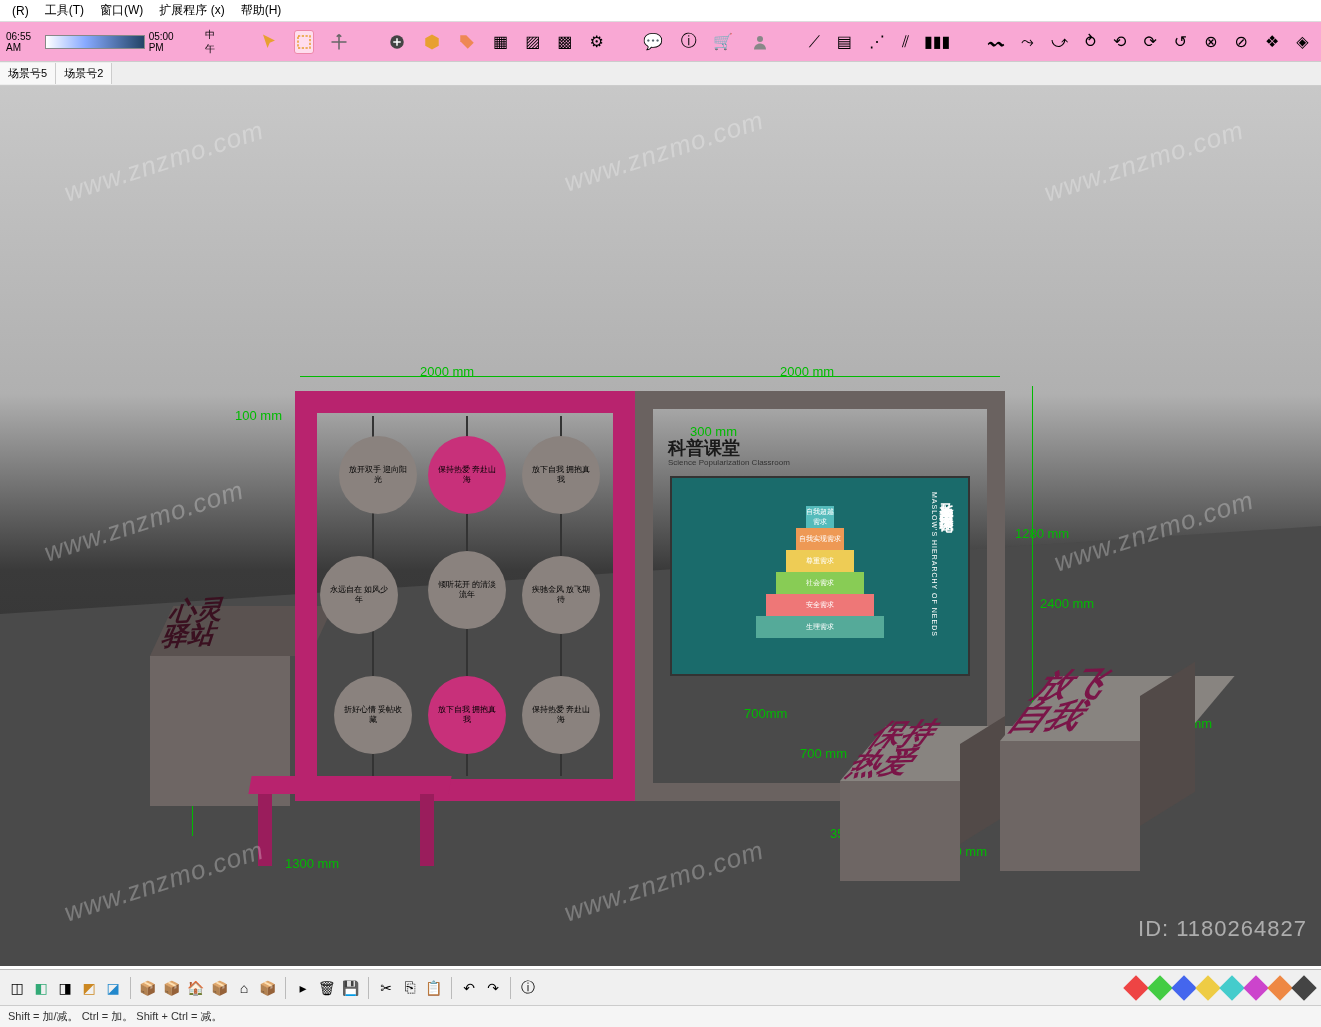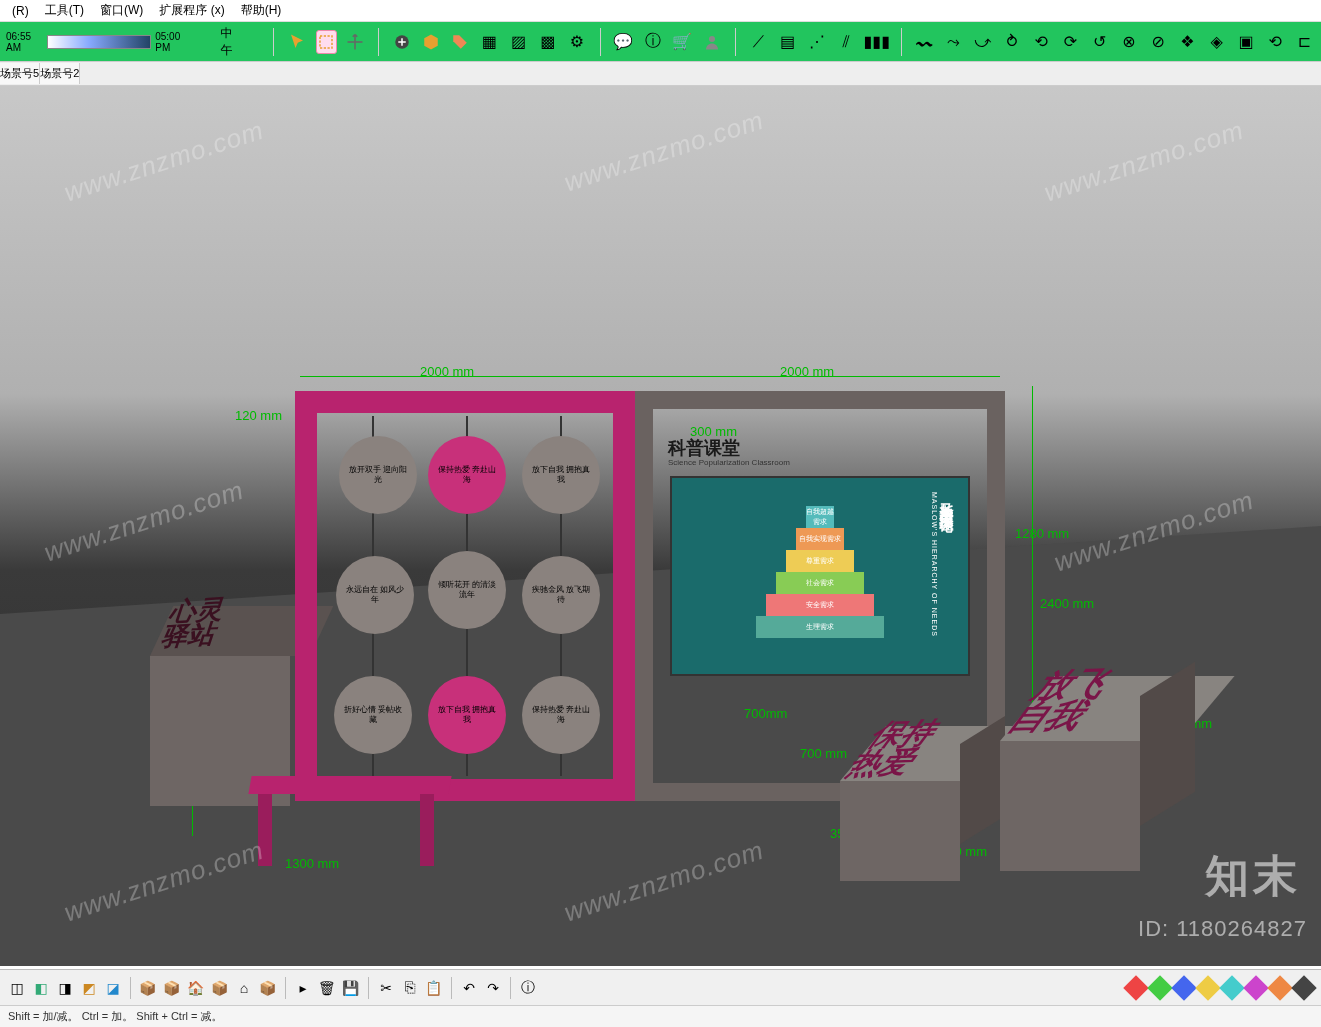--- a/index.html
+++ b/index.html
@@ -1,26 +1,26 @@
 <!DOCTYPE html>
 <html><head>
 <meta charset="utf-8">
 <style>
 *{margin:0;padding:0;box-sizing:border-box;font-family:"Microsoft YaHei",Arial,sans-serif}
 body{width:1321px;height:1027px;background:#fff;overflow:hidden;position:relative}
 .menubar{height:22px;background:#fff;display:flex;align-items:center;padding:0 4px;font-size:12px;gap:0;border-bottom:1px solid #ddd}
 .menubar span{padding:2px 8px;cursor:default}
-.toolbar1{height:40px;background:#22c55e;display:flex;align-items:center;padding:0 6px;border-bottom:1px solid #ccc;gap:8px}
+.toolbar1{height:40px;background:#f9a8d4;display:flex;align-items:center;padding:0 6px;border-bottom:1px solid #ccc;gap:15px}
 .toolbar1 .slider{display:flex;align-items:center;gap:4px;font-size:10px}
 .toolbar1 .slider .track{width:120px;height:14px;background:linear-gradient(to right,#fff 0%,#8af 40%,#246 100%);border:1px solid #888;position:relative}
 .toolbar1 .sep{width:1px;height:28px;background:#ccc;margin:0 4px}
 .ticon{width:24px;height:24px;display:flex;align-items:center;justify-content:center;font-size:16px;border:1px solid transparent;border-radius:3px}
 .ticon svg{width:18px;height:18px}
 .scenebar{height:24px;background:#eee;display:flex;align-items:center;font-size:11px;border-bottom:1px solid #ccc}
-.scenebar .tab{padding:3px 0;border-right:1px solid #ccc;background:#f8f8f8}
+.scenebar .tab{padding:3px 8px;border-right:1px solid #ccc;background:#f8f8f8}
 .viewport{position:relative;width:1321px;height:880px;background:linear-gradient(to bottom,#c8c8c8 0%,#b0b0b0 35%,#3a3a3a 55%,#2a2a2a 100%);overflow:hidden}
 .ground{position:absolute;left:0;right:0;bottom:0;height:440px;background:#4a4a4a;transform-origin:top;clip-path:polygon(0 20%,100% 0%,100% 100%,0 100%)}
 .model{position:absolute;left:120px;top:260px;width:1080px;height:540px}
 .dim{position:absolute;color:#0b0;font-size:13px;font-weight:500;white-space:nowrap}
 .dimline{position:absolute;background:#0b0}
 .frame-magenta{position:absolute;left:175px;top:45px;width:340px;height:410px;border:22px solid #b8236e;background:transparent}
 .frame-gray{position:absolute;left:515px;top:45px;width:370px;height:410px;border:18px solid #6a6260;background:transparent}
 .circ{position:absolute;width:78px;height:78px;border-radius:50%;display:flex;align-items:center;justify-content:center;font-size:8px;color:#000;text-align:center;padding:6px;line-height:1.2}
 .circ.g{background:#8a827e}
 .circ.m{background:#c8307a}
@@ -73,21 +73,21 @@
   <span>扩展程序 (x)</span>
   <span>帮助(H)</span>
 </div>
 
 <div class="toolbar1">
   <div class="slider">
     <span>06:55 AM</span>
     <div class="track"></div>
     <span>05:00 PM</span>
   </div>
-  <span style="font-size:12px;margin:0 20px">中午</span>
+  <span style="font-size:10px;margin:0 6px">中午</span>
   <div class="sep"></div>
   <div class="ticon">
       <svg viewBox="0 0 24 24">
         <path fill="#e8a030" d="M4 2l6 18 3-7 7-3z"></path>
       </svg>
     </div>
   <div class="ticon" style="background:#fde;border-color:#e8a">
       <svg viewBox="0 0 24 24">
         <rect x="4" y="4" width="16" height="16" fill="none" stroke="#e8a030" stroke-width="2" stroke-dasharray="3 2"></rect>
       </svg>
@@ -156,21 +156,21 @@
   <div class="tab">场景号2</div>
 </div>
 
 <div class="viewport">
   <div class="ground"></div>
 
   <div class="model">
 
     <div class="dim" style="left:300px;top:18px">2000 mm</div>
     <div class="dim" style="left:660px;top:18px">2000 mm</div>
-    <div class="dim" style="left:115px;top:62px">120 mm</div>
+    <div class="dim" style="left:115px;top:62px">100 mm</div>
     <div class="dim" style="left:570px;top:78px">300 mm</div>
     <div class="dim" style="left:920px;top:250px">2400 mm</div>
     <div class="dim" style="left:895px;top:180px">1280 mm</div>
     <div class="dim" style="left:55px;top:330px">1500 mm</div>
     <div class="dim" style="left:55px;top:370px">1160 mm</div>
     <div class="dim" style="left:624px;top:360px">700mm</div>
     <div class="dim" style="left:680px;top:400px">700 mm</div>
     <div class="dim" style="left:1038px;top:370px">1000 mm</div>
     <div class="dim" style="left:1020px;top:430px">660 mm</div>
     <div class="dim" style="left:165px;top:510px">1300 mm</div>
@@ -191,21 +191,21 @@
     <div class="vstr" style="left:252px;top:70px;height:360px"></div>
     <div class="vstr" style="left:346px;top:70px;height:360px"></div>
     <div class="vstr" style="left:440px;top:70px;height:360px"></div>
     <div id="circles">
         <div class="circ g" style="left: 219px; top: 90px;">放开双手
 迎向阳光</div>
         <div class="circ m" style="left: 308px; top: 90px;">保持热爱
 奔赴山海</div>
         <div class="circ g" style="left: 402px; top: 90px;">放下自我
 拥抱真我</div>
-        <div class="circ g" style="left: 216px; top: 210px;">永远自在
+        <div class="circ g" style="left: 200px; top: 210px;">永远自在
 如风少年</div>
         <div class="circ g" style="left: 308px; top: 205px;">倾听花开
 的清淡流年</div>
         <div class="circ g" style="left: 402px; top: 210px;">疾驰金风
 放飞期待</div>
         <div class="circ g" style="left: 214px; top: 330px;">折好心情
 妥帖收藏</div>
         <div class="circ m" style="left: 308px; top: 330px;">放下自我
 拥抱真我</div>
         <div class="circ g" style="left: 402px; top: 330px;">保持热爱
@@ -248,21 +248,20 @@
     </div>
   </div>
 
   <div class="wm" style="left:60px;top:60px">www.znzmo.com</div>
   <div class="wm" style="left:560px;top:50px">www.znzmo.com</div>
   <div class="wm" style="left:1040px;top:60px">www.znzmo.com</div>
   <div class="wm" style="left:40px;top:420px">www.znzmo.com</div>
   <div class="wm" style="left:1050px;top:430px">www.znzmo.com</div>
   <div class="wm" style="left:60px;top:780px">www.znzmo.com</div>
   <div class="wm" style="left:560px;top:780px">www.znzmo.com</div>
-  <div class="brand">知末</div>
   <div class="idtxt">ID: 1180264827</div>
 </div>
 
 <div class="toolbar2">
   <div class="ti2">◫</div>
   <div class="ti2" style="color:#3a7">◧</div>
   <div class="ti2">◨</div>
   <div class="ti2" style="color:#c82">◩</div>
   <div class="ti2" style="color:#28c">◪</div>
   <div class="sep" style="width:1px;height:22px;background:#bbb;margin:0 4px"></div>

